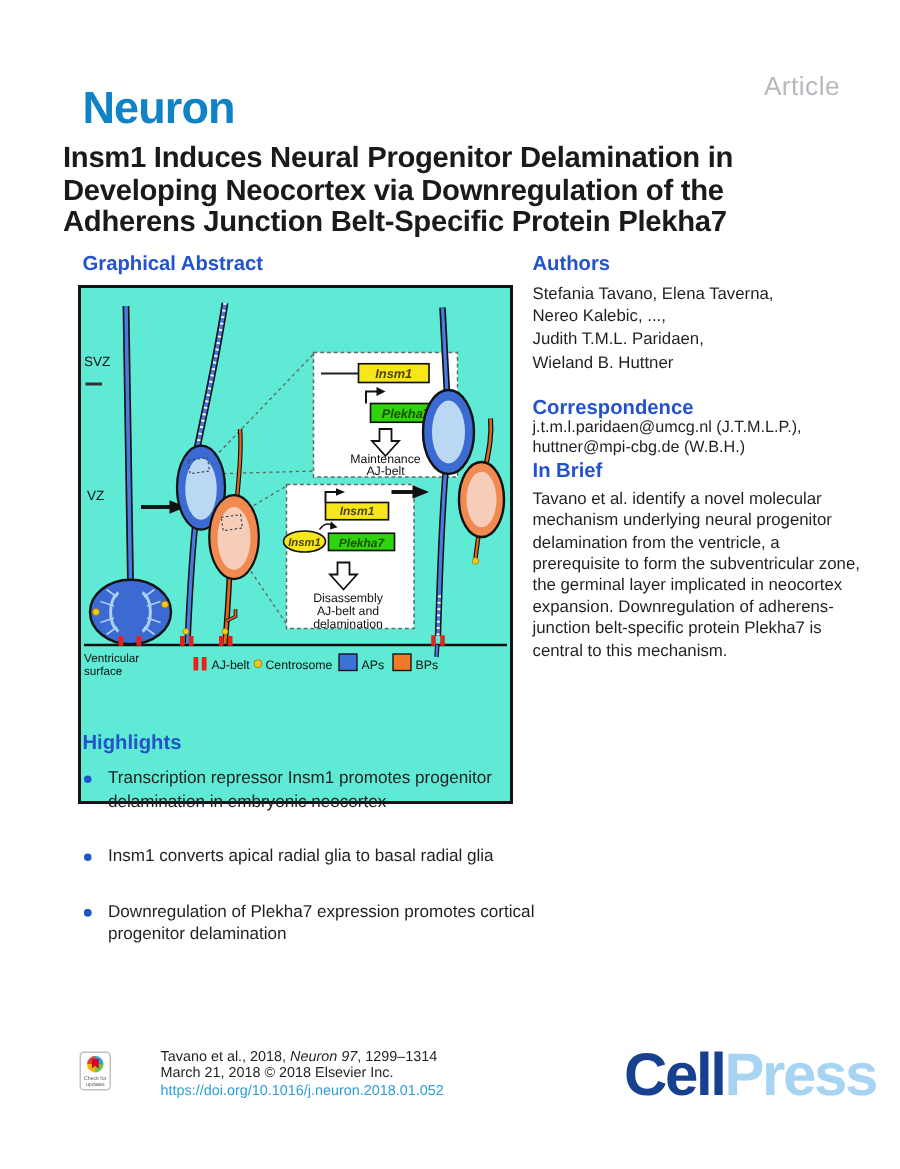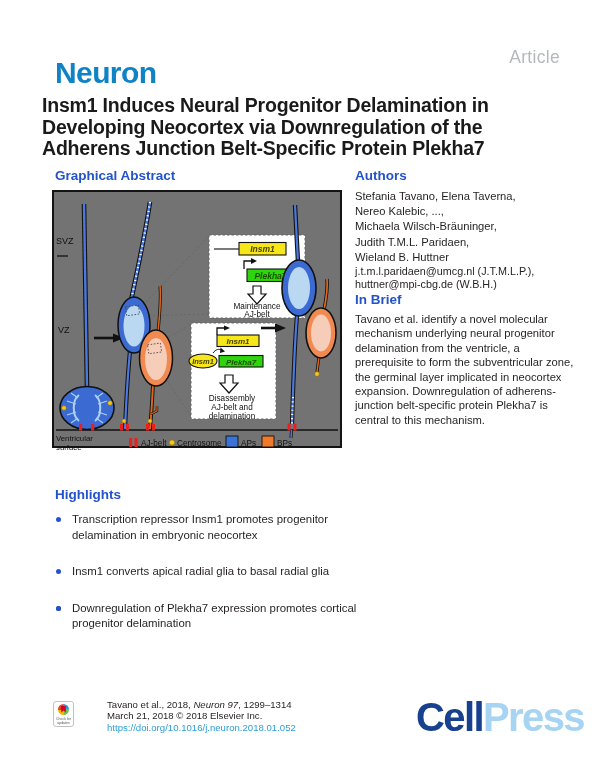--- a/index.html
+++ b/index.html
@@ -7,21 +7,21 @@
         font-family:"Liberation Sans",sans-serif;color:#231f20;}
   .abs{position:absolute;}
   
   .article-tag{top:47px;right:40px;font-size:17.5px;font-weight:normal;color:#b5b9bd;letter-spacing:.3px;}
   .journal-logo{top:56px;left:55px;font-size:30px;font-weight:bold;color:#0f83c5;letter-spacing:-0.6px;}
   .paper-title{top:95px;left:42px;width:480px;font-size:19.5px;font-weight:bold;color:#1a1a1a;
                line-height:21.5px;letter-spacing:-0.2px;}
   
   .sec-h{font-size:13.5px;font-weight:bold;color:#2453c9;}
   
-  .fig-box{top:190px;left:52px;width:290px;height:258px;border:2px solid #141414;box-sizing:border-box;background:#737373;}
+  .fig-box{top:190px;left:52px;width:290px;height:346px;border:2px solid #141414;box-sizing:border-box;background:#5eead4;}
   
   .right-col{top:168px;left:355px;width:215px;}
   .names{margin-top:6px;font-size:11.2px;line-height:15.2px;color:#231f20;}
   .corr-h{margin-top:14px;}
   .corr-line{font-size:10.8px;line-height:13px;color:#231f20;}
   .inbrief-h{margin-top:1px;}
   .inbrief-text{margin-top:5px;width:220px;font-size:11.2px;line-height:14.4px;color:#231f20;}
   
   .highlights{top:487px;left:55px;width:315px;}
   .hl-item{position:relative;margin-top:0;margin-bottom:21px;padding-left:17px;
@@ -210,24 +210,24 @@
         <text x="223" y="254" font-size="8.2" fill="#111">BPs</text>
       </g>
     </svg>
   </div>
 
   <div class="abs right-col">
     <div class="sec-h">Authors</div>
     <div class="names">
       <div>Stefania Tavano, Elena Taverna,</div>
       <div>Nereo Kalebic, ...,</div>
-      <div>Michaela Wilsch-Bräuninger,</div>
       <div>Judith T.M.L. Paridaen,</div>
       <div>Wieland B. Huttner</div>
     </div>
+    <div class="sec-h corr-h">Correspondence</div>
     <div class="corr-line">j.t.m.l.paridaen@umcg.nl (J.T.M.L.P.),</div>
     <div class="corr-line">huttner@mpi-cbg.de (W.B.H.)</div>
     <div class="sec-h inbrief-h">In Brief</div>
     <div class="inbrief-text">Tavano et al. identify a novel molecular mechanism underlying neural progenitor delamination from the ventricle, a prerequisite to form the subventricular zone, the germinal layer implicated in neocortex expansion. Downregulation of adherens-junction belt-specific protein Plekha7 is central to this mechanism.</div>
   </div>
 
   <div class="abs highlights">
     <div class="sec-h" style="margin-bottom:10px;">Highlights</div>
     <div class="hl-item">
       <span class="hl-bullet"></span>

